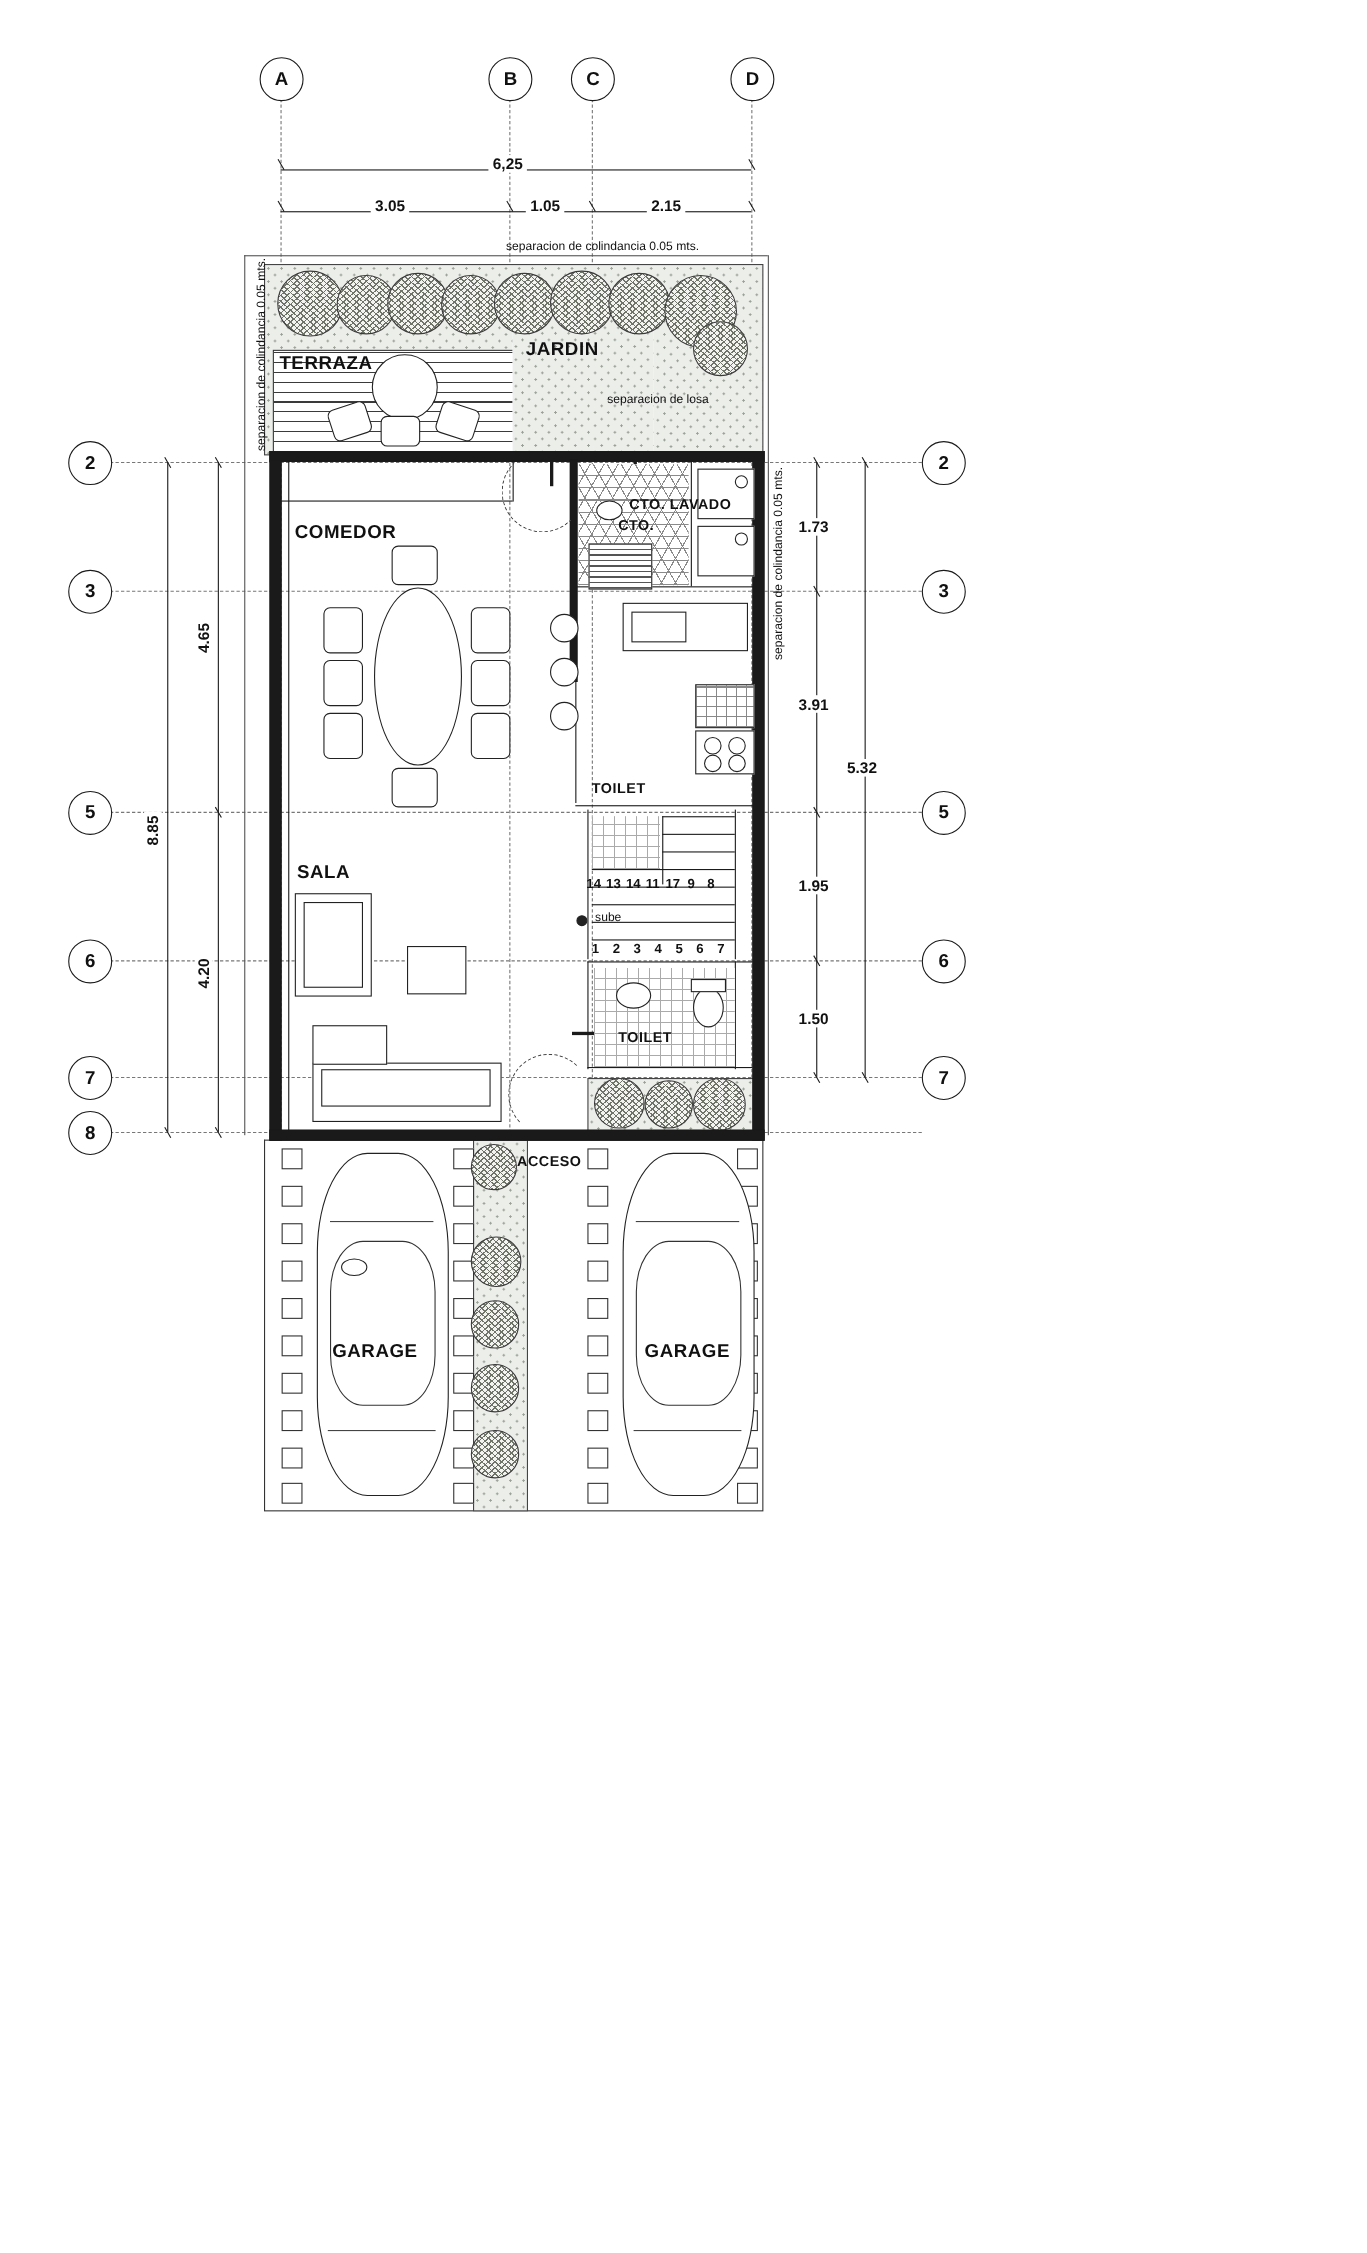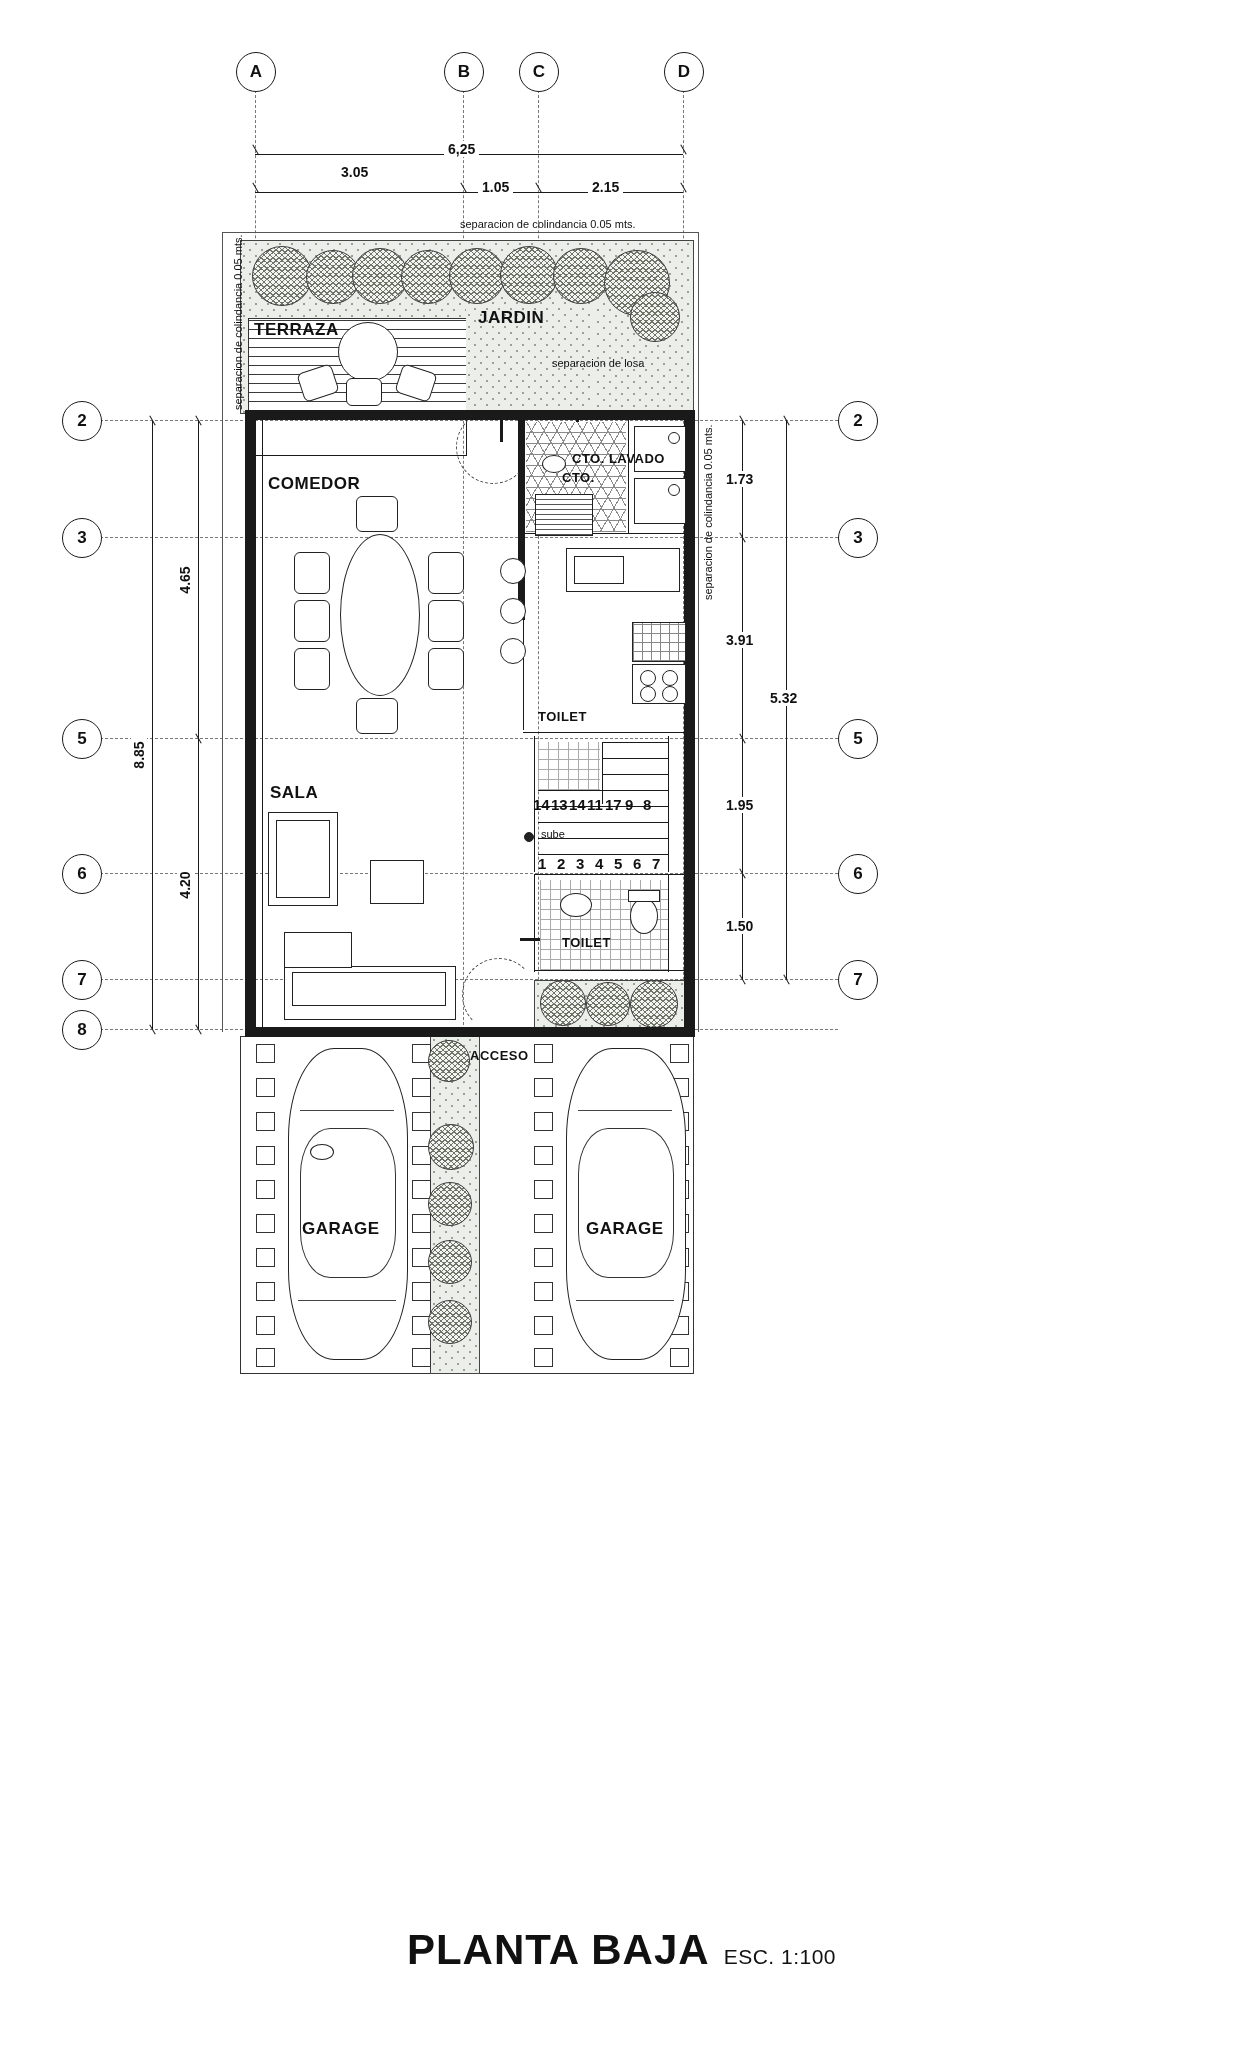--- a/index.html
+++ b/index.html
@@ -153,21 +153,21 @@
     border: 1px solid #222;
     background: #fff;
     z-index: 10;
   }
   .furn.round { border-radius: 50%; }
   .furn.soft { border-radius: 6px; }
 
   
   .stepnum {
     position: absolute;
-    font-size: 15px;
+    font-size: 12px;
     font-weight: 700;
     z-index: 16;
   }
   .pavcell {
     position: absolute;
     width: 17px; height: 17px;
     border: 1px solid #333;
     background: #fff;
     z-index: 4;
   }
@@ -240,21 +240,21 @@
   <div class="hline" style="left:255px;top:154px;width:428px;"></div>
   <div class="tick" style="left:250px;top:149px;transform:rotate(60deg);"></div>
   <div class="tick" style="left:678px;top:149px;transform:rotate(60deg);"></div>
   <div class="dimtext" style="left:444px;top:141px;">6,25</div>
 
   <div class="hline" style="left:255px;top:192px;width:428px;"></div>
   <div class="tick" style="left:250px;top:187px;transform:rotate(60deg);"></div>
   <div class="tick" style="left:458px;top:187px;transform:rotate(60deg);"></div>
   <div class="tick" style="left:533px;top:187px;transform:rotate(60deg);"></div>
   <div class="tick" style="left:678px;top:187px;transform:rotate(60deg);"></div>
-  <div class="dimtext" style="left:337px;top:164px;">3.05</div>
+  <div class="dimtext" style="left:337px;top:179px;">3.05</div>
   <div class="dimtext" style="left:478px;top:179px;">1.05</div>
   <div class="dimtext" style="left:588px;top:179px;">2.15</div>
 
   <div class="bubble" style="left:62px;top:401px;">2</div>
   <div class="bubble" style="left:62px;top:518px;">3</div>
   <div class="bubble" style="left:62px;top:719px;">5</div>
   <div class="bubble" style="left:62px;top:854px;">6</div>
   <div class="bubble" style="left:62px;top:960px;">7</div>
   <div class="bubble" style="left:62px;top:1010px;">8</div>
 
@@ -523,17 +523,14 @@
   <div class="car-line" style="left:578px;top:1110px;width:94px;"></div>
   <div class="car-line" style="left:576px;top:1300px;width:98px;"></div>
   <div class="room" style="left:586px;top:1219px;">GARAGE</div>
 
   <div class="vline" style="left:240px;top:1036px;height:336px;"></div>
   <div class="vline" style="left:692px;top:1036px;height:336px;"></div>
   <div class="hline" style="left:240px;top:1371px;width:452px;"></div>
   <div class="vline" style="left:276px;top:1036px;height:336px;"></div>
   <div class="vline" style="left:656px;top:1036px;height:336px;"></div>
 
-  <div id="title-block">
-    <span id="title-main">PLANTA BAJA</span><span id="title-scale">ESC. 1:100</span>
-  </div>
 
 </div>
 
 </body></html>

